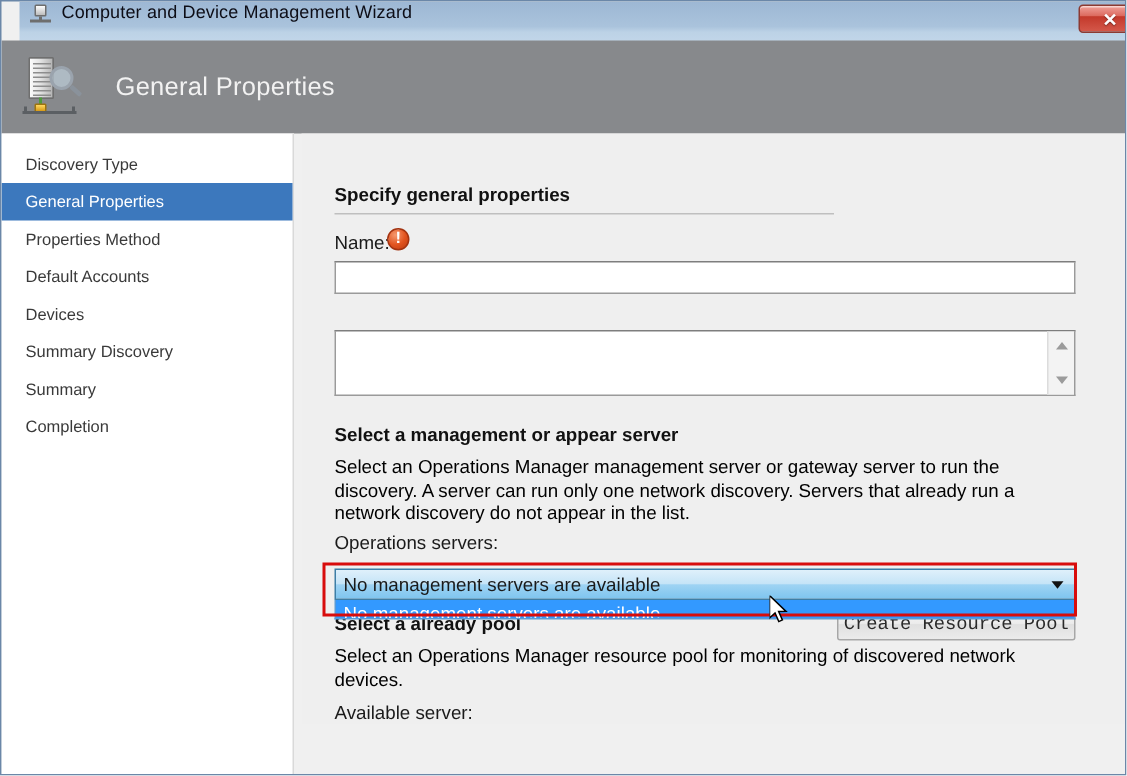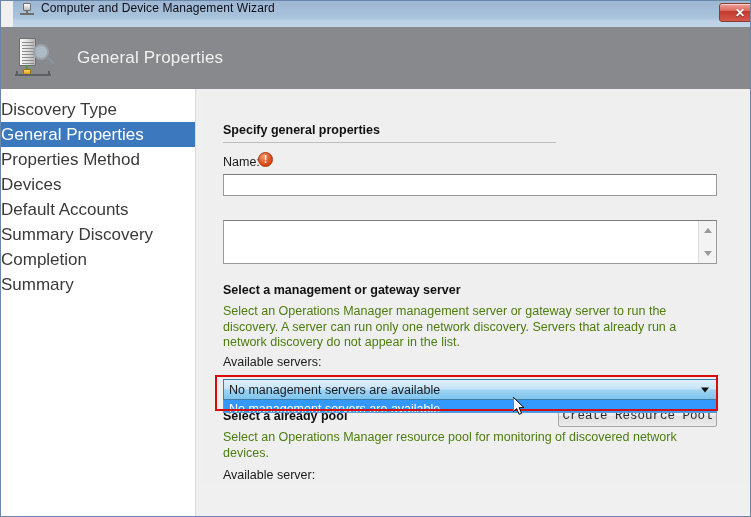--- a/index.html
+++ b/index.html
@@ -162,22 +162,22 @@
     left: 0; top: 88px;
     width: 195px; height: 429px;
     background: #ffffff;
     border-right: 1px solid #d9d9d9;
     padding-top: 8px;
   }
   .nav-item {
     height: 25px;
     display: flex;
     align-items: center;
-    padding-left: 0;
-    font-size: 17px;
+    padding-left: 16px;
+    font-size: 11px;
     color: #3a3a3a;
     cursor: pointer;
     white-space: nowrap;
   }
   .nav-item.selected {
     background: #3c78bd;
     color: #ffffff;
   }
 
   
@@ -203,21 +203,21 @@
   }
   .field-label {
     position: absolute;
     font-size: 12.5px;
     color: #1a1a1a;
     white-space: nowrap;
   }
   .body-text {
     position: absolute;
     font-size: 12.5px;
-    color: #4d7c0f;
+    color: #000000;
     line-height: 15.5px;
   }
 
   
   #name-label { left: 22px; top: 66px; }
   #name-warning-icon {
     position: absolute;
     left: 57px; top: 63px;
     width: 15px; height: 15px;
     border-radius: 50%;
@@ -450,33 +450,33 @@
     <div class="nav-item">
       <span>Discovery Type</span>
     </div>
     <div class="nav-item selected">
       <span>General Properties</span>
     </div>
     <div class="nav-item">
       <span>Properties Method</span>
     </div>
     <div class="nav-item">
+      <span>Default Accounts</span>
+    </div>
+    <div class="nav-item">
       <span>Devices</span>
     </div>
     <div class="nav-item">
-      <span>Default Accounts</span>
-    </div>
-    <div class="nav-item">
       <span>Summary Discovery</span>
     </div>
     <div class="nav-item">
+      <span>Summary</span>
+    </div>
+    <div class="nav-item">
       <span>Completion</span>
-    </div>
-    <div class="nav-item">
-      <span>Summary</span>
     </div>
   </div>
 
   <div id="content">
 
     <div class="section-title" style="left:22px; top:34px;">Specify general properties</div>
     <div class="rule" style="left:22px; top:53px; width:333px;"></div>
 
     <div class="field-label" id="name-label">Name:</div>
     <div id="name-warning-icon">
@@ -485,24 +485,24 @@
     <input id="name-input" type="text" placeholder="" style="">
 
     <div id="desc-wrap">
       <textarea id="desc-input" placeholder="" style=""></textarea>
       <div id="desc-scrollbar">
         <div class="sb-arrow" id="sb-up"></div>
         <div class="sb-arrow" id="sb-down"></div>
       </div>
     </div>
 
-    <div class="section-title" id="mgmt-title">Select a management or gateway server</div>
+    <div class="section-title" id="mgmt-title">Select a management or appear server</div>
     <div class="body-text" id="mgmt-desc">Select an Operations Manager management server or gateway server to run the discovery. A server can run only one network discovery. Servers that already run a network discovery do not appear in the list.</div>
 
-    <div class="field-label" id="avail-servers-label">Available servers:</div>
+    <div class="field-label" id="avail-servers-label">Operations servers:</div>
 
     <div class="section-title" id="pool-title">Select a already pool</div>
 
     <div id="create-pool-button">
       <span>Create Resource Pool</span>
     </div>
 
     <div class="body-text" id="pool-desc">Select an Operations Manager resource pool for monitoring of discovered network devices.</div>
 
     <div class="field-label" id="avail-pools-label">Available server:</div>

